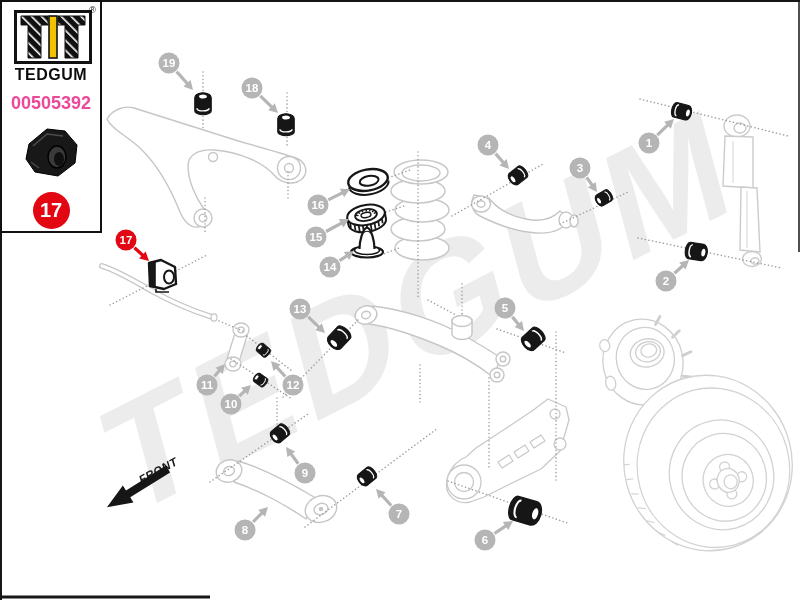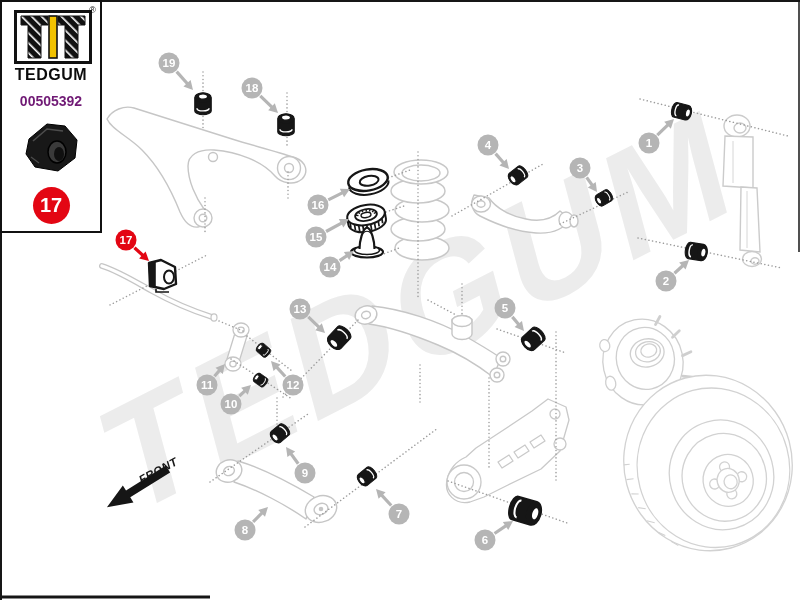--- a/index.html
+++ b/index.html
@@ -14,21 +14,21 @@
     position:absolute; left:0; top:0; width:102px; height:233px;
     box-sizing:border-box; border:2px solid #111; background:#fff; z-index:5;
     text-align:center;
   }
   .logo-wrap { position:relative; margin:8px 10px 0 12px; height:54px; }
   .reg { position:absolute; right:-6px; top:-5px; font-size:9px; color:#111; }
   .brand-name {
     margin-top:2px; font-size:16px; font-weight:bold; letter-spacing:0.5px;
     color:#0c0c0c; transform:scaleY(1.02);
   }
-  .part-number { margin-top:9px; font-size:14px; font-weight:bold; color:#701a75; }
+  .part-number { margin-top:9px; font-size:18px; font-weight:bold; color:#ec4899; }
   .photo-wrap { margin-top:8px; height:62px; }
   .big-badge {
     width:37px; height:37px; margin:8px auto 0 auto; border-radius:50%;
     color:#fff; font-size:20px; font-weight:bold; line-height:37px; text-align:center;
   }
 </style>
 </head>
 <body>
 
 <div class="stage">

